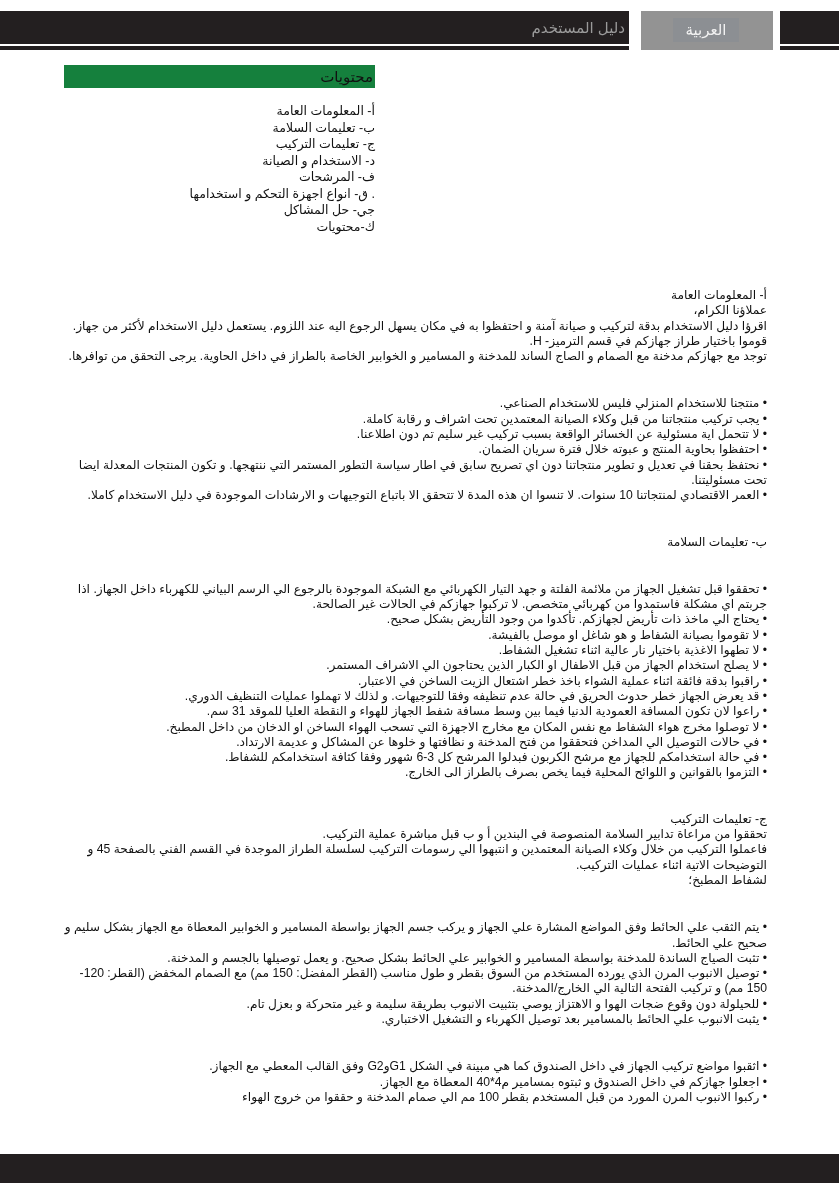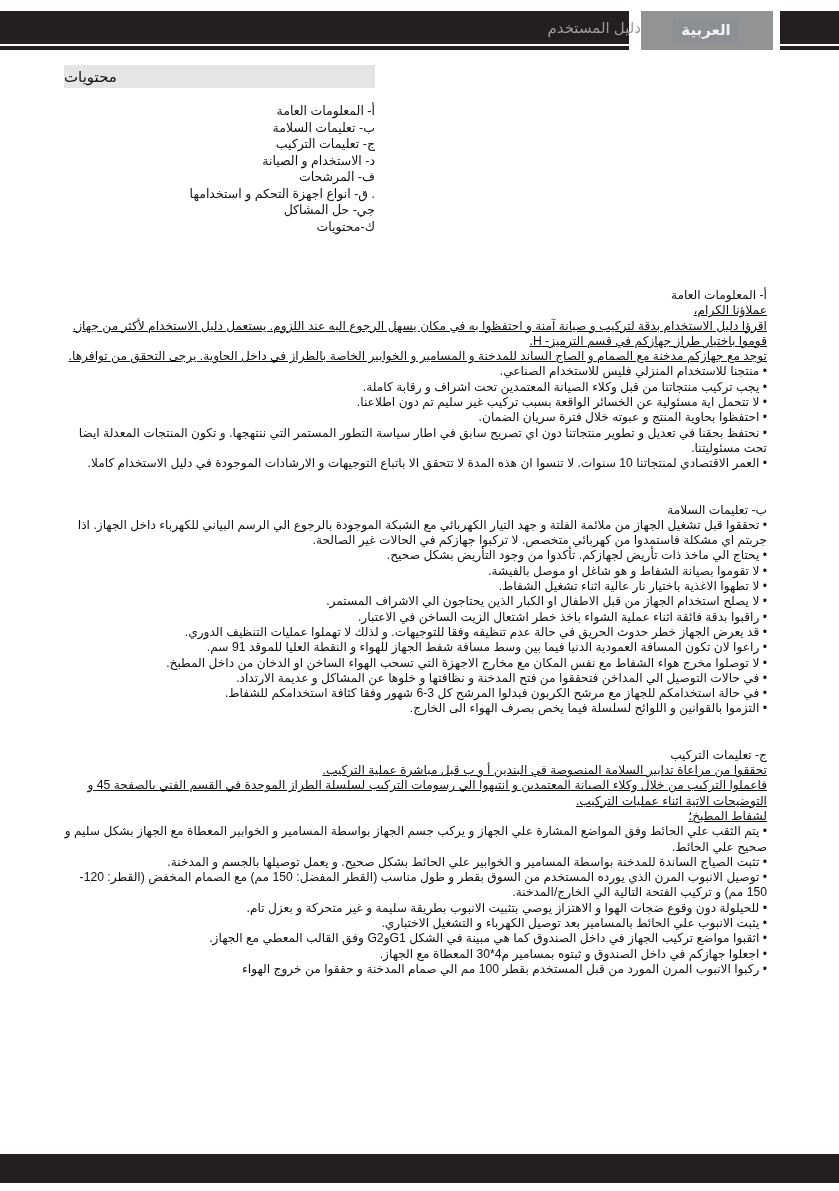--- a/index.html
+++ b/index.html
@@ -5,56 +5,55 @@
     * { margin: 0; padding: 0; box-sizing: border-box; }
     html, body { width: 839px; height: 1191px; background: #ffffff; overflow: hidden; }
     body { position: relative; font-family: "Liberation Sans", "DejaVu Sans", sans-serif; color: #111; }
 
     
     .hdr-bar { position: absolute; top: 11px; height: 33px; background: #231f20; }
     .hdr-strip { position: absolute; top: 46px; height: 4px; background: #231f20; }
     .hdr-left { left: 0; width: 629px; }
     .hdr-right { left: 780px; width: 59px; }
     .hdr-title {
-      position: absolute; top: 11px; left: 16px; width: 625px; height: 33px;
+      position: absolute; top: 11px; left: 0; width: 625px; height: 33px;
       direction: rtl; text-align: right; color: #9a9a9a; font-size: 15px; line-height: 33px;
     }
     .lang-tab {
       position: absolute; top: 11px; left: 641px; width: 132px; height: 39px;
       background: #939393;
     }
     .lang-inner {
       position: absolute; top: 7px; left: 32px; width: 66px; height: 24px;
       background: #8c8f93; color: #f2f2f2; font-size: 15px; text-align: center; line-height: 24px;
       direction: rtl;
-      font-weight: bold;
     }
 
     
     .toc-head {
       position: absolute; top: 65px; left: 64px; width: 311px; height: 23px;
-      background: #e5e5e5; direction: rtl; text-align: left; padding-right: 2px;
+      background: #15803d; direction: rtl; text-align: right; padding-right: 2px;
       font-size: 15px; line-height: 23px; color: #111;
     }
     .toc-list {
       position: absolute; top: 103px; left: 200px; width: 175px;
       direction: rtl; text-align: right; list-style: none; font-size: 12.5px; line-height: 16.5px;
     }
     .toc-list li { white-space: nowrap; }
 
     
     .body {
       position: absolute; top: 288px; left: 60px; width: 707px;
       direction: rtl; text-align: justify; font-size: 12.2px; line-height: 15.3px;
     }
     .section { margin-bottom: 31px; }
     .section.sec-c { margin-bottom: 0; }
     .sec-title { text-align: right; }
-    .p { text-align: right; text-decoration: underline; }
-    .bullets { list-style: none; }
+    .p { text-align: right; }
+    .bullets { list-style: none; margin-top: 32px; }
     .bullets li { text-align: right; padding-right: 0; }
     .bullets li::before { content: "• "; }
 
     
     .footer { position: absolute; top: 1154px; left: 0; width: 839px; height: 29px; background: #231f20; }
   </style>
 </head>
 <body>
 
 <div class="hdr-bar hdr-left"></div>
@@ -98,42 +97,42 @@
   <div class="section sec-b">
     <div class="sec-title">ب- تعليمات السلامة</div>
     <ul class="bullets">
       <li>تحققوا قبل تشغيل الجهاز من ملائمة الفلتة و جهد التيار الكهربائي مع الشبكة الموجودة بالرجوع الي الرسم البياني للكهرباء داخل الجهاز. اذا جربتم اي مشكلة فاستمدوا من كهربائي متخصص. لا تركبوا جهازكم في الحالات غير الصالحة.</li>
       <li>يحتاج الي ماخذ ذات تأريض لجهازكم. تأكدوا من وجود التأريض بشكل صحيح.</li>
       <li>لا تقوموا بصيانة الشفاط و هو شاغل او موصل بالفيشة.</li>
       <li>لا تطهوا الاغذية باختيار نار عالية اثناء تشغيل الشفاط.</li>
       <li>لا يصلح استخدام الجهاز من قبل الاطفال او الكبار الذين يحتاجون الي الاشراف المستمر.</li>
       <li>راقبوا بدقة فائقة اثناء عملية الشواء باخذ خطر اشتعال الزيت الساخن في الاعتبار.</li>
       <li>قد يعرض الجهاز خطر حدوث الحريق في حالة عدم تنظيفه وفقا للتوجيهات. و لذلك لا تهملوا عمليات التنظيف الدوري.</li>
-      <li>راعوا لان تكون المسافة العمودية الدنيا فيما بين وسط مسافة شفط الجهاز للهواء و النقطة العليا للموقد 91 سم.</li>
+      <li>راعوا لان تكون المسافة العمودية الدنيا فيما بين وسط مسافة شفط الجهاز للهواء و النقطة العليا للموقد 31 سم.</li>
       <li>لا توصلوا مخرج هواء الشفاط مع نفس المكان مع مخارج الاجهزة التي تسحب الهواء الساخن او الدخان من داخل المطبخ.</li>
       <li>في حالات التوصيل الي المداخن فتحققوا من فتح المدخنة و نظافتها و خلوها عن المشاكل و عديمة الارتداد.</li>
       <li>في حالة استخدامكم للجهاز مع مرشح الكربون فبدلوا المرشح كل 3-6 شهور وفقا كثافة استخدامكم للشفاط.</li>
-      <li>التزموا بالقوانين و اللوائح لسلسلة فيما يخص بصرف الهواء الى الخارج.</li>
+      <li>التزموا بالقوانين و اللوائح المحلية فيما يخص بصرف بالطراز الى الخارج.</li>
     </ul>
   </div>
 
   <div class="section sec-c">
     <div class="sec-title">ج- تعليمات التركيب</div>
     <div class="p">تحققوا من مراعاة تدابير السلامة المنصوصة في البندين أ و ب قبل مباشرة عملية التركيب.</div>
     <div class="p">فاعملوا التركيب من خلال وكلاء الصيانة المعتمدين و انتبهوا الي رسومات التركيب لسلسلة الطراز  الموجدة في القسم الفني بالصفحة 45 و التوضيحات الاتية اثناء عمليات التركيب.</div>
     <div class="p">لشفاط المطبخ؛</div>
     <ul class="bullets">
       <li>يتم الثقب علي الحائط وفق المواضع المشارة علي الجهاز و يركب جسم الجهاز بواسطة المسامير و الخوابير المعطاة مع الجهاز بشكل سليم و صحيح علي الحائط.</li>
       <li>تثبت الصياج الساندة للمدخنة بواسطة المسامير و الخوابير علي الحائط بشكل صحيح. و يعمل توصيلها بالجسم و المدخنة.</li>
       <li>توصيل الانبوب المرن الذي يورده المستخدم من السوق بقطر و طول مناسب (القطر المفضل: 150 مم) مع الصمام المخفض (القطر: 120-150 مم) و تركيب الفتحة التالية الي الخارج/المدخنة.</li>
       <li>للحيلولة دون وقوع ضجات الهوا و الاهتزاز يوصي بتثبيت الانبوب بطريقة سليمة و غير متحركة و بعزل تام.</li>
       <li>يثبت الانبوب علي الحائط بالمسامير بعد توصيل الكهرباء و التشغيل الاختباري.</li>
     </ul>
     <ul class="bullets">
       <li>اثقبوا مواضع تركيب الجهاز في داخل الصندوق كما هي مبينة في الشكل G1وG2 وفق القالب المعطي مع الجهاز.</li>
-      <li>اجعلوا جهازكم في داخل الصندوق و ثبتوه بمسامير م4*30 المعطاة مع الجهاز.</li>
+      <li>اجعلوا جهازكم في داخل الصندوق و ثبتوه بمسامير م4*40 المعطاة مع الجهاز.</li>
       <li>ركبوا الانبوب المرن المورد من قبل المستخدم بقطر 100 مم الي صمام المدخنة و حققوا من خروج الهواء</li>
     </ul>
   </div>
 
 </div>
 
 <div class="footer"></div>
 
 </body></html>

